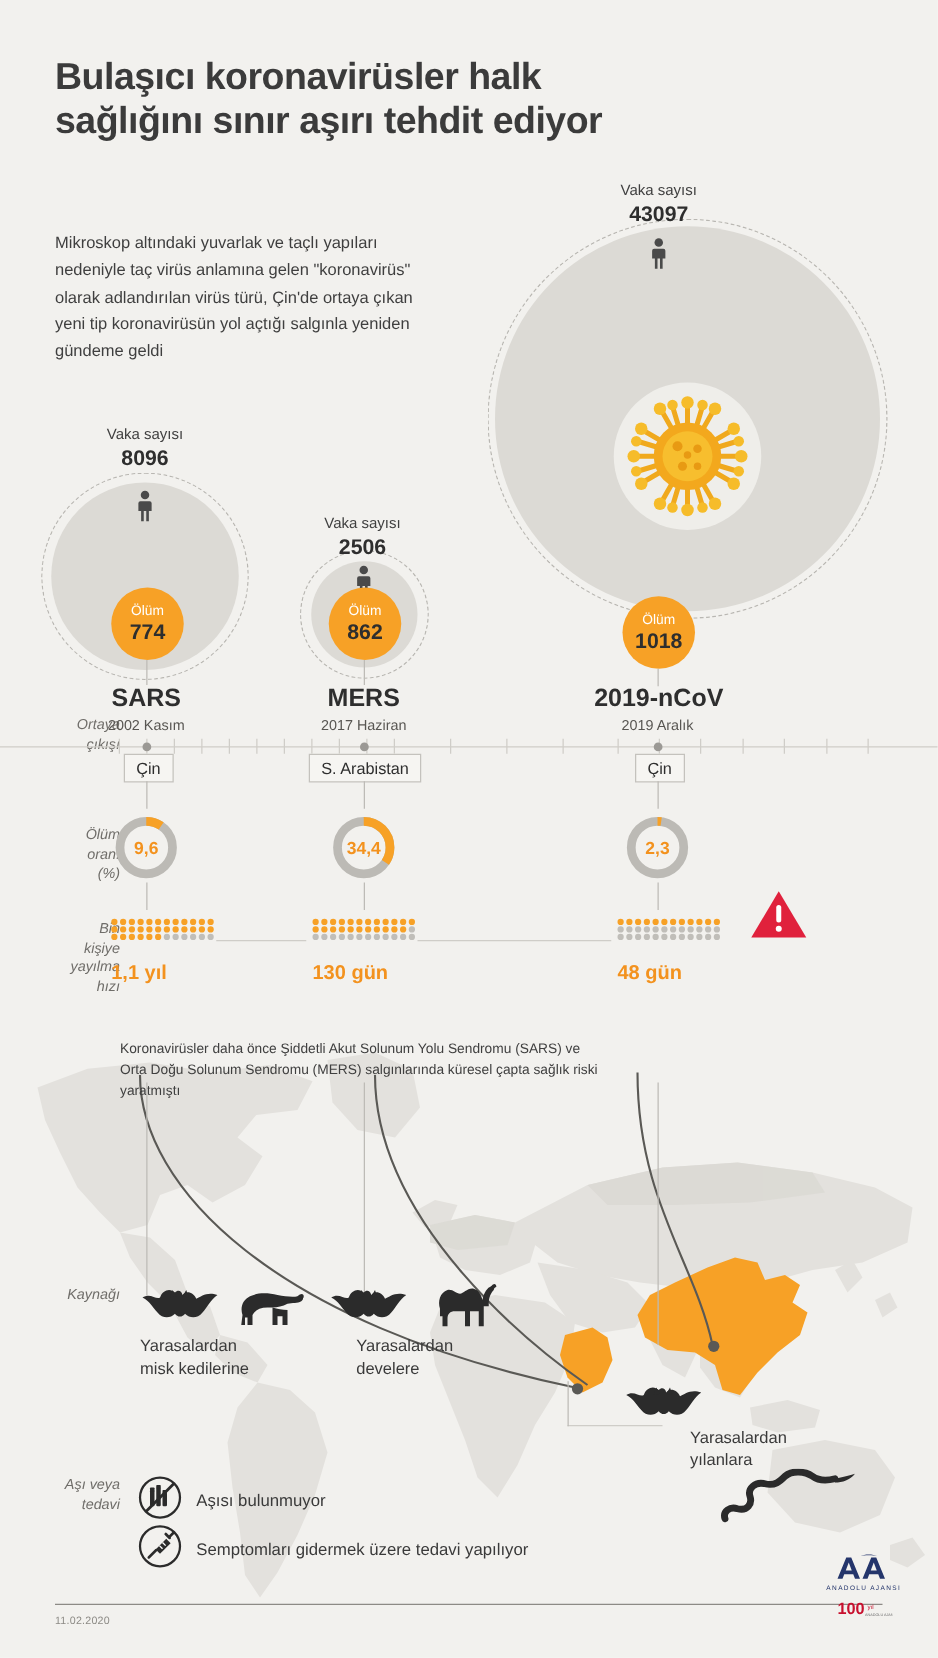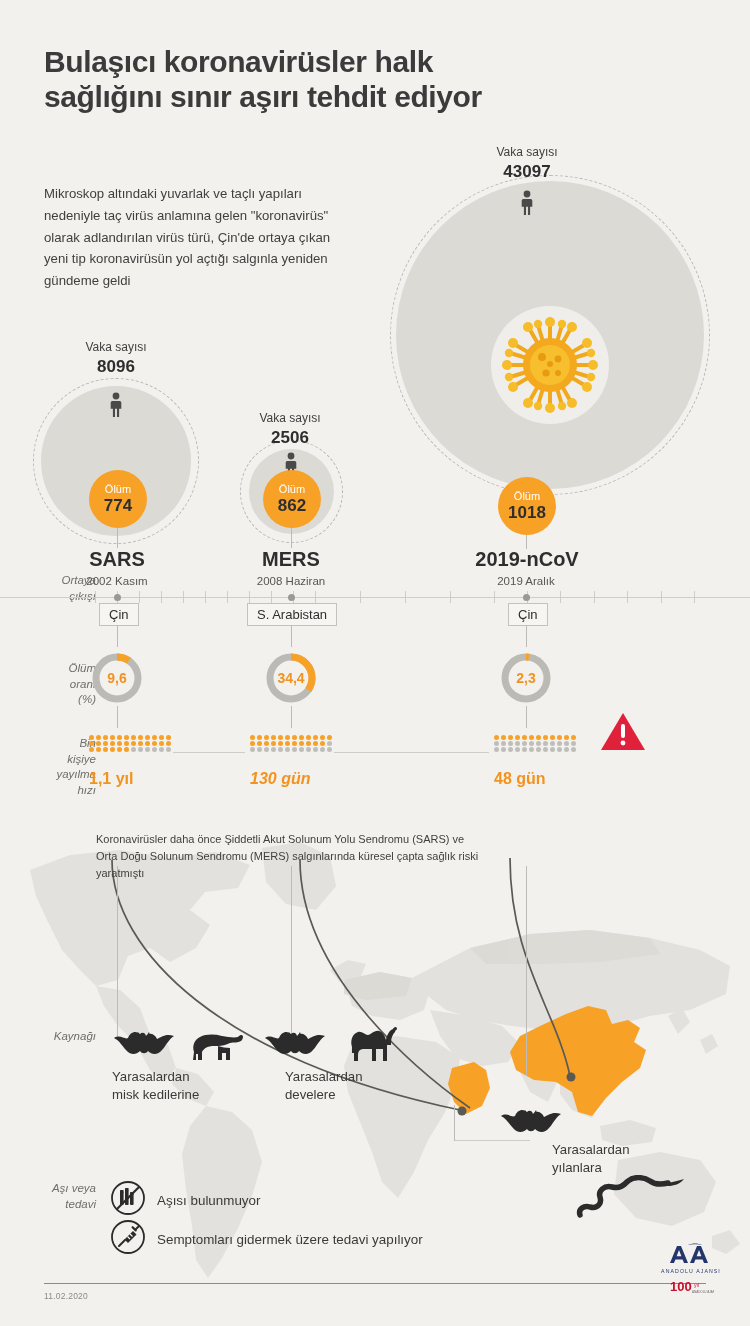--- a/index.html
+++ b/index.html
@@ -349,21 +349,21 @@
     <div class="tick" style="left:594px; top:591px; height:12px;"></div>
     <div class="tick" style="left:627px; top:591px; height:12px;"></div>
     <div class="tick" style="left:661px; top:591px; height:12px;"></div>
     <div class="tick" style="left:694px; top:591px; height:12px;"></div>
     <div class="tick-dot" style="left:114px; top:594px;"></div>
     <div class="tick-dot" style="left:288px; top:594px;"></div>
     <div class="tick-dot" style="left:523px; top:594px;"></div>
   </div>
 
   <div class="date-label" style="left:37px; top:575px;">2002 Kasım</div>
-  <div class="date-label" style="left:211px; top:575px;">2008 Haziran</div>
+  <div class="date-label" style="left:211px; top:575px;">2017 Haziran</div>
   <div class="date-label" style="left:446px; top:575px;">2019 Aralık</div>
 
   <div class="country-box" style="left:99px; top:603px;">Çin</div>
   <div class="country-box" style="left:247px; top:603px;">S. Arabistan</div>
   <div class="country-box" style="left:508px; top:603px;">Çin</div>
 
   <div class="stem" style="left:117px; top:625px; height:22px;"></div>
   <div class="stem" style="left:291px; top:625px; height:22px;"></div>
   <div class="stem" style="left:526px; top:625px; height:22px;"></div>
 
@@ -479,21 +479,21 @@
       <i style="background: rgb(192, 190, 185);"></i>
       <i style="background: rgb(192, 190, 185);"></i>
       <i style="background: rgb(192, 190, 185);"></i>
       <i style="background: rgb(192, 190, 185);"></i>
       <i style="background: rgb(192, 190, 185);"></i>
       <i style="background: rgb(192, 190, 185);"></i>
       <i style="background: rgb(192, 190, 185);"></i>
       <i style="background: rgb(192, 190, 185);"></i>
       <i style="background: rgb(192, 190, 185);"></i>
     </div>
-  <div class="speed-val" style="left:250px; top:770px;font-style:italic;">130 gün</div>
+  <div class="speed-val" style="left:250px; top:770px;">130 gün</div>
 
   <div class="dotgrid" id="dots-ncov" style="left:494px; top:735px;">
       <i style="background: rgb(247, 161, 38);"></i>
       <i style="background: rgb(247, 161, 38);"></i>
       <i style="background: rgb(247, 161, 38);"></i>
       <i style="background: rgb(247, 161, 38);"></i>
       <i style="background: rgb(247, 161, 38);"></i>
       <i style="background: rgb(247, 161, 38);"></i>
       <i style="background: rgb(247, 161, 38);"></i>
       <i style="background: rgb(247, 161, 38);"></i>

